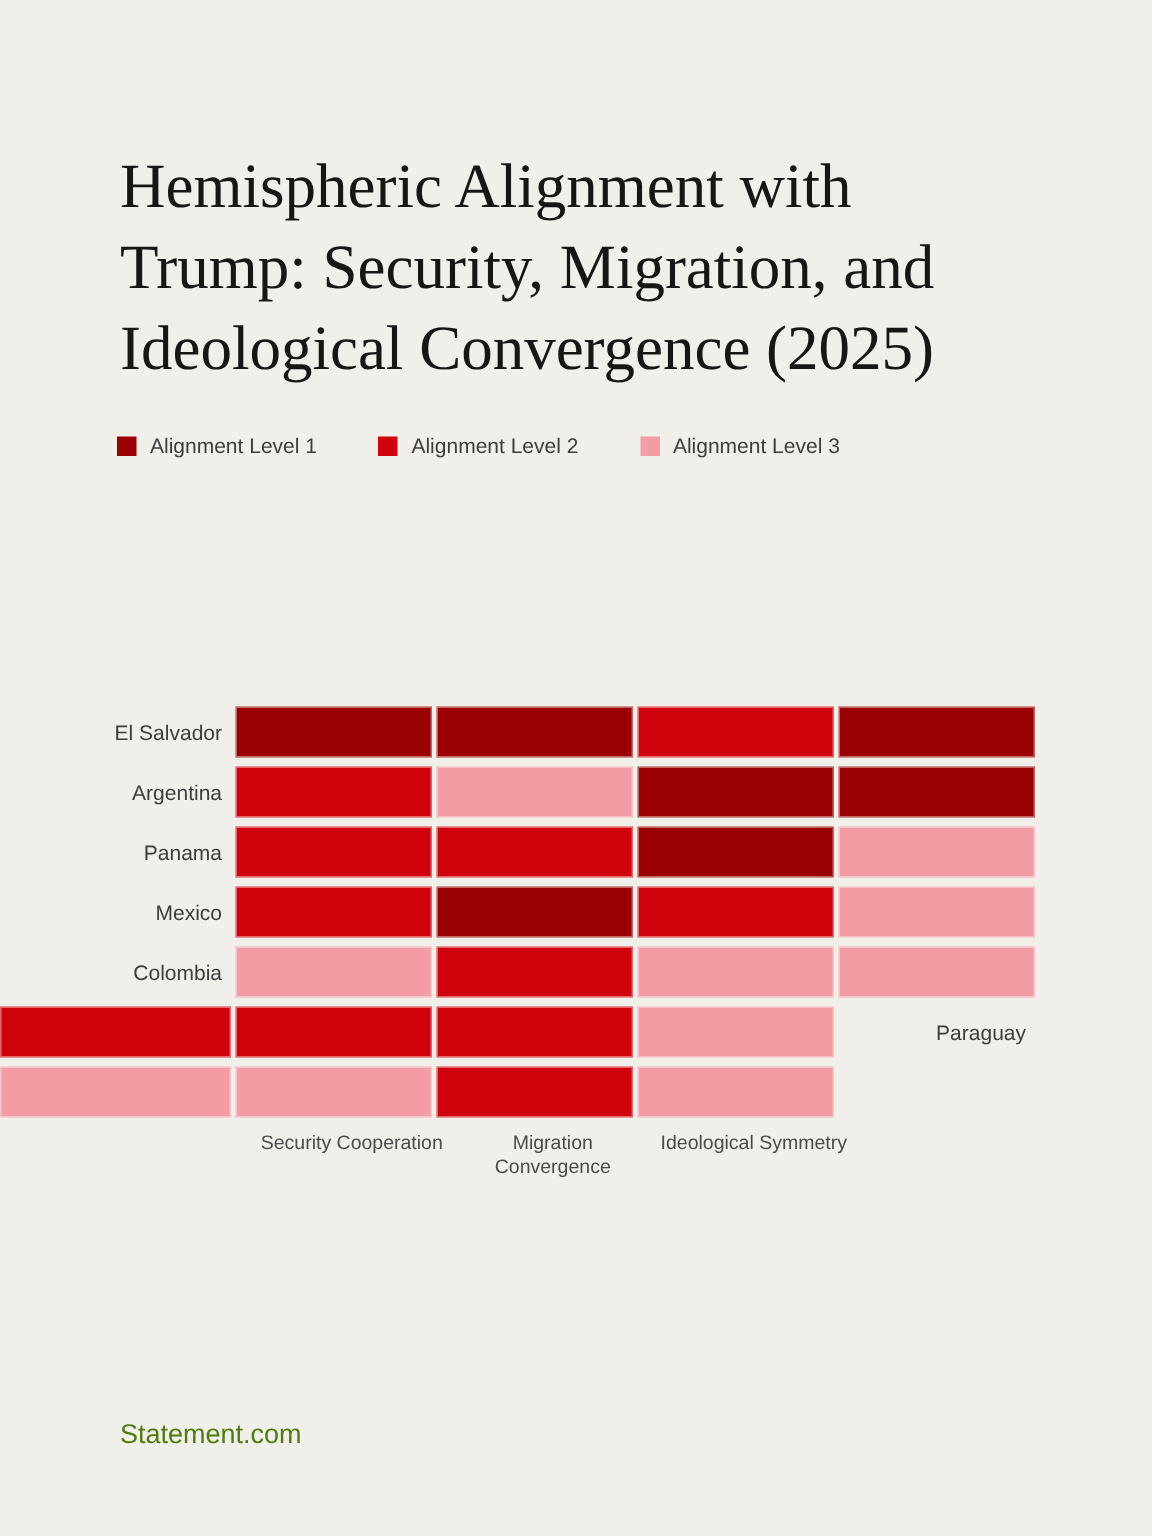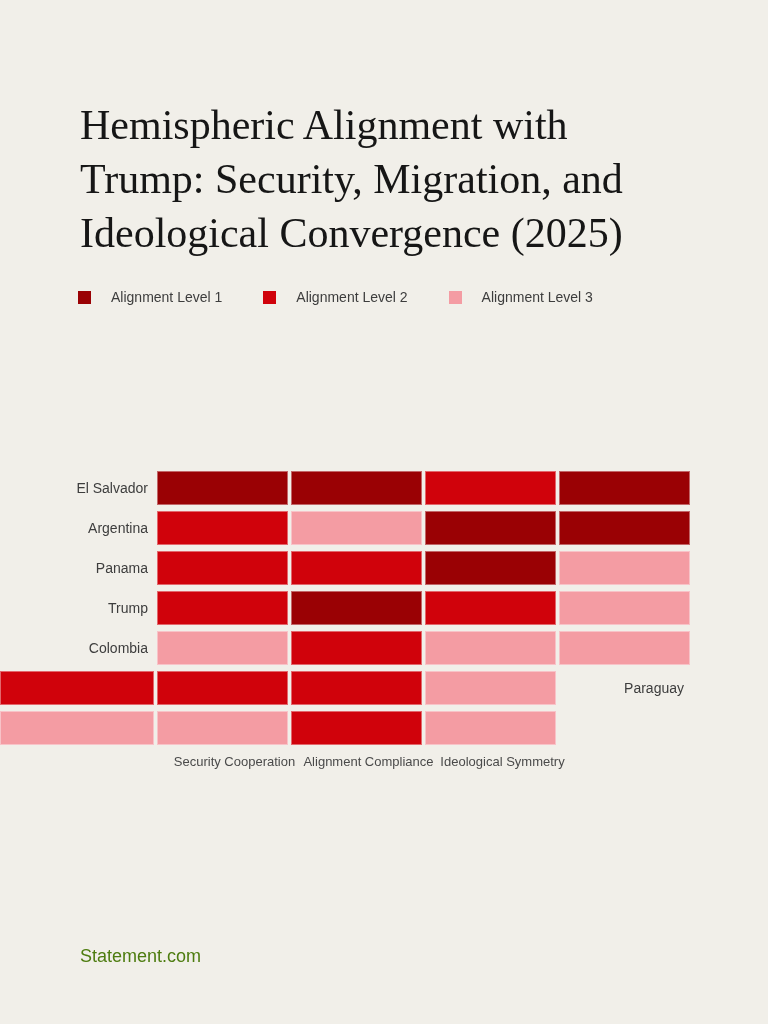--- a/index.html
+++ b/index.html
@@ -24,21 +24,21 @@
     margin-top: 20px;
   }
   .legend {
     position: absolute;
     left: 78px;
     top: 289px;
     display: flex;
     align-items: center;
     column-gap: 41px;
   }
-  .legend-item { display: flex; align-items: center; column-gap: 20px; }
+  .legend-item { display: flex; align-items: center; column-gap: 9px; }
   .legend-swatch { width: 13px; height: 13px; display: inline-block; flex: 0 0 auto; }
   .legend-label { font-size: 14px; color: #3D3D3D; white-space: nowrap; }
   .chart {
     position: absolute;
     left: 0;
     top: 471px;
     width: 598px;
   }
   .heatmap-grid {
     display: grid;
@@ -113,21 +113,21 @@
       <div class="row-label">Argentina</div>
       <div class="cell" style="background: rgb(208, 2, 11);"></div>
       <div class="cell" style="background: rgb(244, 156, 163);"></div>
       <div class="cell" style="background: rgb(154, 1, 4);"></div>
       <div class="cell" style="background: rgb(154, 1, 4);"></div>
       <div class="row-label">Panama</div>
       <div class="cell" style="background: rgb(208, 2, 11);"></div>
       <div class="cell" style="background: rgb(208, 2, 11);"></div>
       <div class="cell" style="background: rgb(154, 1, 4);"></div>
       <div class="cell" style="background: rgb(244, 156, 163);"></div>
-      <div class="row-label">Trump</div>
+      <div class="row-label">Mexico</div>
       <div class="cell" style="background: rgb(208, 2, 11);"></div>
       <div class="cell" style="background: rgb(154, 1, 4);"></div>
       <div class="cell" style="background: rgb(208, 2, 11);"></div>
       <div class="cell" style="background: rgb(244, 156, 163);"></div>
       <div class="row-label">Colombia</div>
       <div class="cell" style="background: rgb(244, 156, 163);"></div>
       <div class="cell" style="background: rgb(208, 2, 11);"></div>
       <div class="cell" style="background: rgb(244, 156, 163);"></div>
       <div class="cell" style="background: rgb(244, 156, 163);"></div>
       <div class="cell" style="background: rgb(208, 2, 11);"></div>
@@ -136,18 +136,18 @@
       <div class="cell" style="background: rgb(244, 156, 163);"></div>
       <div class="row-label">Paraguay</div>
       <div class="cell" style="background: rgb(244, 156, 163);"></div>
       <div class="cell" style="background: rgb(244, 156, 163);"></div>
       <div class="cell" style="background: rgb(208, 2, 11);"></div>
       <div class="cell" style="background: rgb(244, 156, 163);"></div>
     </div>
   <div class="axis-labels">
       <div class=""></div>
       <div class="axis-label">Security Cooperation</div>
-      <div class="axis-label">Alignment Compliance</div>
+      <div class="axis-label">Migration Convergence</div>
       <div class="axis-label">Ideological Symmetry</div>
     </div>
 </div>
 
 <div class="footer">Statement.com</div>
 
 </body></html>

